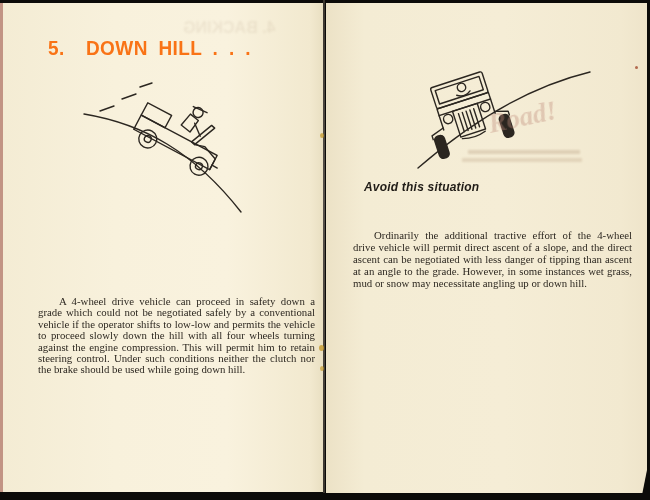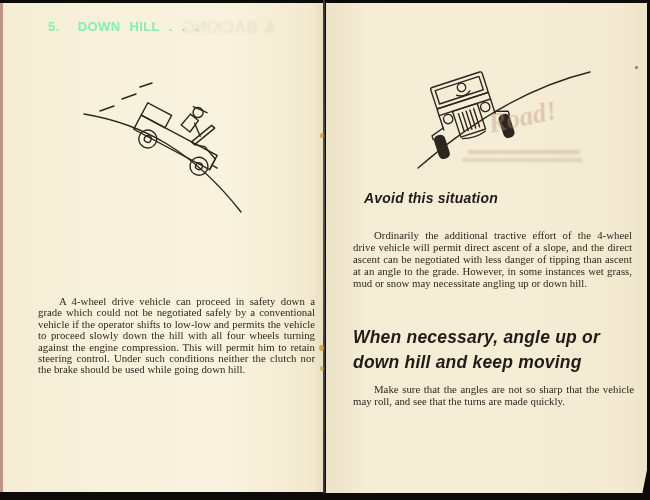--- a/index.html
+++ b/index.html
@@ -11,22 +11,22 @@
     background:linear-gradient(90deg,#f4ecd4 0%,#f8f1dc 35%,#f9f2de 70%,#f2e9cf 96%,#e9dfc2 100%);}
   #right-page{left:326px;width:321px;height:490px;
     background:linear-gradient(90deg,#ece2c6 0%,#f4ecd4 12%,#f5edd6 55%,#f2e9d0 92%,#eee4ca 100%);}
   #left-edge-strip{position:absolute;left:0;top:3px;width:3px;height:489px;background:#c29484;}
   #gutter{position:absolute;left:323px;top:0;width:2px;height:496px;
     background:linear-gradient(180deg,#3a352e,#57514a 40%,#3a352e);}
   #bottom-frame{position:absolute;left:0;top:493px;width:650px;height:7px;background:#0c0b09;}
   #right-corner-shadow{position:absolute;left:642px;top:455px;width:8px;height:40px;
     background:#0c0b09;clip-path:polygon(100% 0,100% 100%,0 100%);}
   
-  .page-title{position:absolute;color:#86efac;font-weight:700;font-size:13px;
-    letter-spacing:.4px;word-spacing:5px;white-space:pre;transform:scaleY(1.04);}
+  .page-title{position:absolute;color:#f97316;font-weight:700;font-size:19px;
+    letter-spacing:.4px;word-spacing:5px;white-space:pre;transform:scaleY(1.04);margin-top:19px;}
   .head-italic{position:absolute;color:#201c17;font-weight:700;font-style:italic;
     letter-spacing:.2px;}
   .body-serif{position:absolute;color:#2d2821;font-family:"Liberation Serif",serif;
     font-size:10.8px;text-align:justify;}
   .body-serif{text-indent:21px;}
   .ul{border-bottom:2px solid #201c17;padding-bottom:1px;}
   .seg-wrap{white-space:pre-wrap;}
   
   .ghost{position:absolute;pointer-events:none;}
   #ghost-left-title{left:180px;top:16px;font-weight:700;font-size:16px;color:#8a6c50;
@@ -104,27 +104,25 @@
       <path d="M -12 22 Q 0 26 12 22"></path>
       <rect x="-39" y="12" width="10" height="23" rx="4" style="fill:#2b2620"></rect>
       <rect x="29" y="12" width="10" height="23" rx="4" style="fill:#2b2620"></rect>
     </g>
   </svg>
 
   <div class="ghost" id="ghost-road">Road!</div>
   <div class="ghost" id="ghost-line1"></div>
   <div class="ghost" id="ghost-line2"></div>
 
-  <div class="head-italic" style="left:364px;top:190px;font-size:14px;">Avoid this situation</div>
+  <div class="head-italic" style="left:364px;top:180px;font-size:12px;">Avoid this situation</div>
 
   <div class="body-serif" style="left:353px;top:229px;width:279px;line-height:12px;">Ordinarily the additional tractive effort of the 4-wheel drive vehicle will permit direct ascent of a slope, and the direct ascent can be negotiated with less danger of tipping than ascent at an angle to the grade. However, in some instances wet grass, mud or snow may necessitate angling up or down hill.</div>
 
-  <div class="head-italic" style="left:353px;top:325px;width:298px;font-size:17.5px;line-height:25px;">When necessary, angle up or down hill and keep moving</div>
 
-  <div class="body-serif" style="left:353px;top:383px;width:281px;line-height:12.3px;">Make sure that the angles are not so sharp that the vehicle may roll, and see that the turns are made quickly.</div>
 
   <div id="left-edge-strip"></div>
   <div id="gutter"></div>
   <div id="bottom-frame"></div>
   <div id="right-corner-shadow"></div>
   <div class="stain" id="stain1"></div>
   <div class="stain" id="stain2"></div>
   <div class="stain" id="stain3"></div>
   <div id="speck-red"></div>
 

